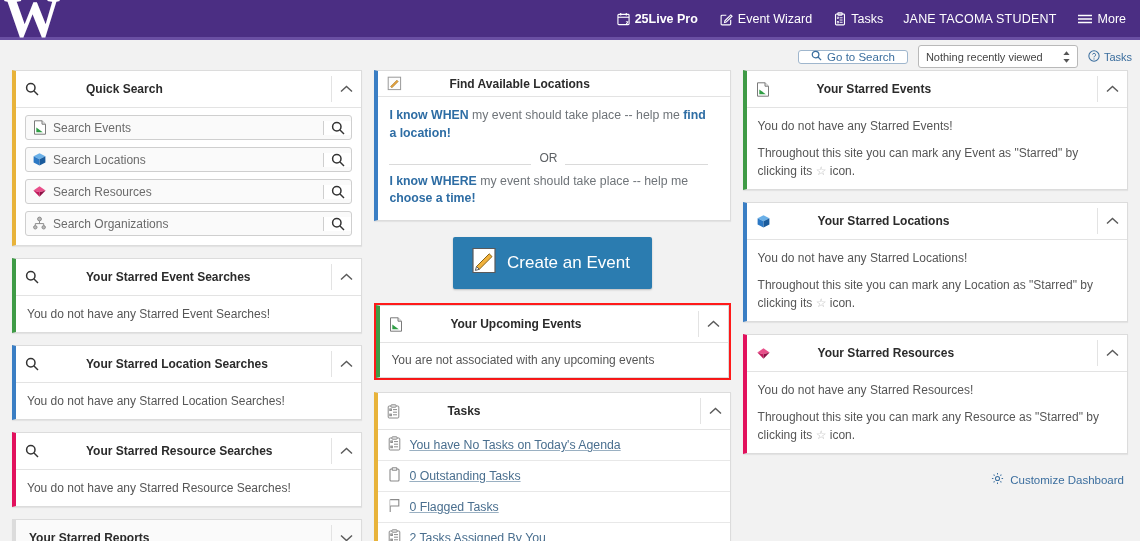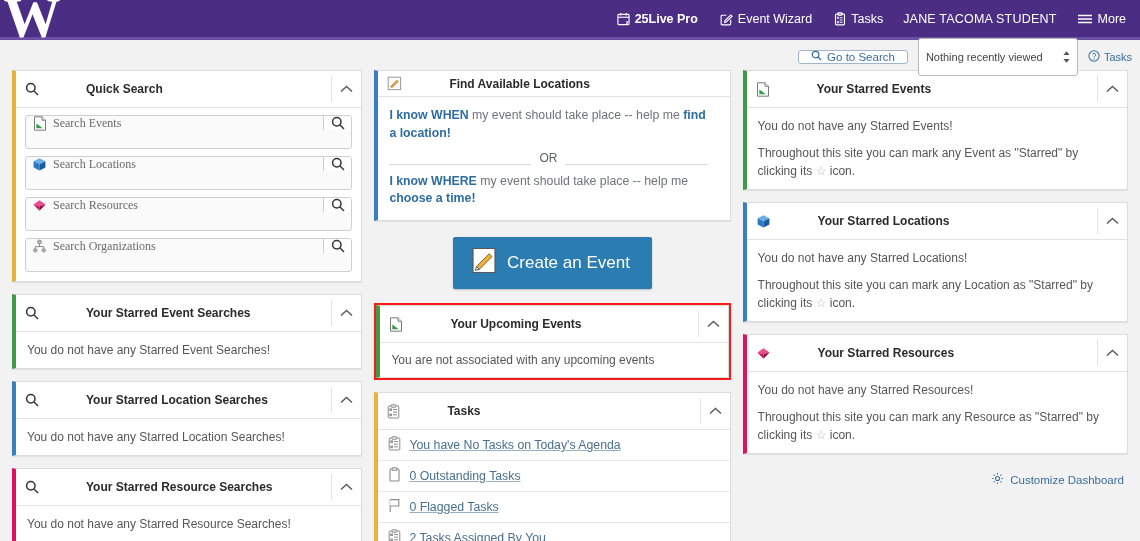--- a/index.html
+++ b/index.html
@@ -85,21 +85,21 @@
     background: #ffffff;
     color: #3b6e9e;
     font-size: 11.5px;
     padding: 3px 12px;
     border-radius: 3px;
     cursor: pointer;
     height: 14px;
   }
   .recently-viewed {
     position: relative;
-    width: 160px; height: 38px;
+    width: 160px; height: 23px;
     border: 1px solid #b9b9b9;
     border-radius: 3px;
     background: #fff;
     display: flex;
     align-items: center;
     padding: 0 20px 0 7px;
     font-size: 11px;
     color: #444;
     cursor: pointer;
   }
@@ -167,27 +167,26 @@
   }
   .empty-msg + .empty-msg { margin-top: 9px; }
 
   
   .panel.collapsed .panel-head { border-bottom: none; }
 
   
   .qs-body { padding: 7px 9px 9px 9px; display: flex; flex-direction: column; gap: 7px; }
   .qs-row {
     display: flex;
-    align-items: flex-start;
+    align-items: center;
     border: 1px solid #cfcfcf;
     border-radius: 3px;
     background: #fafafa;
-    height: 34px;
+    height: 25px;
     overflow: hidden;
-    font-family: Liberation Serif, serif;
   }
   .qs-row .qs-ic {
     width: 27px;
     display: flex; align-items: center; justify-content: center;
     flex: 0 0 27px;
   }
   .qs-row input {
     flex: 1;
     border: none;
     outline: none;

